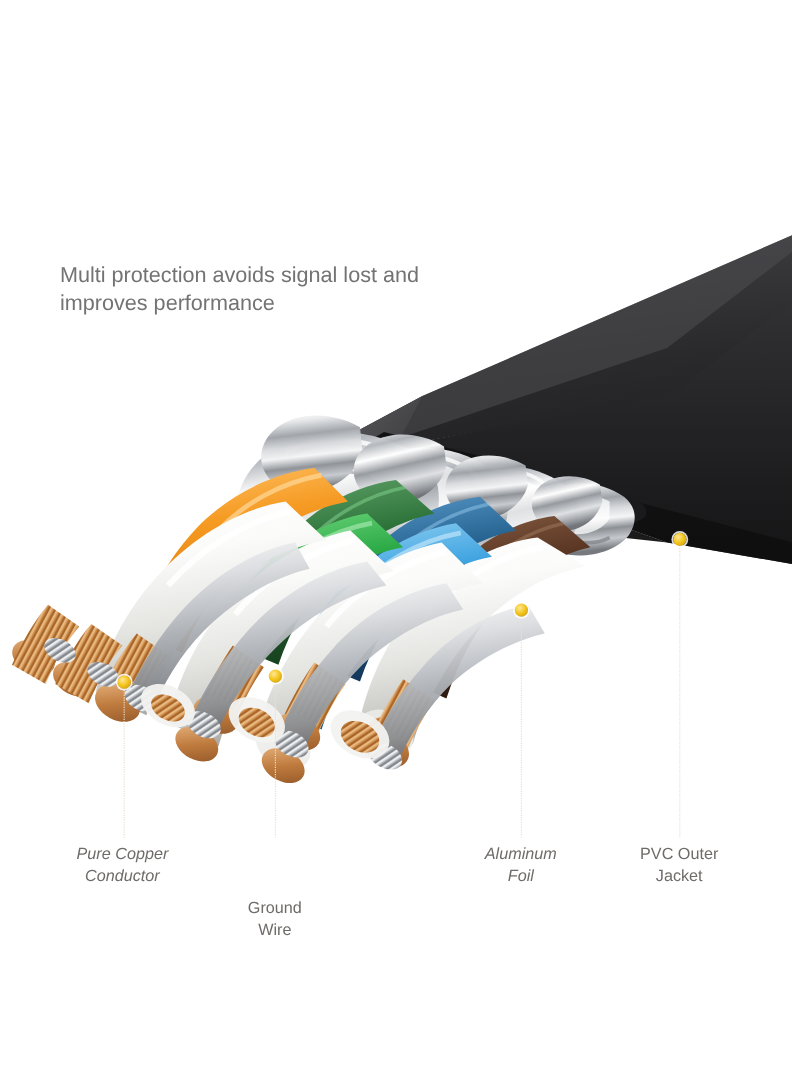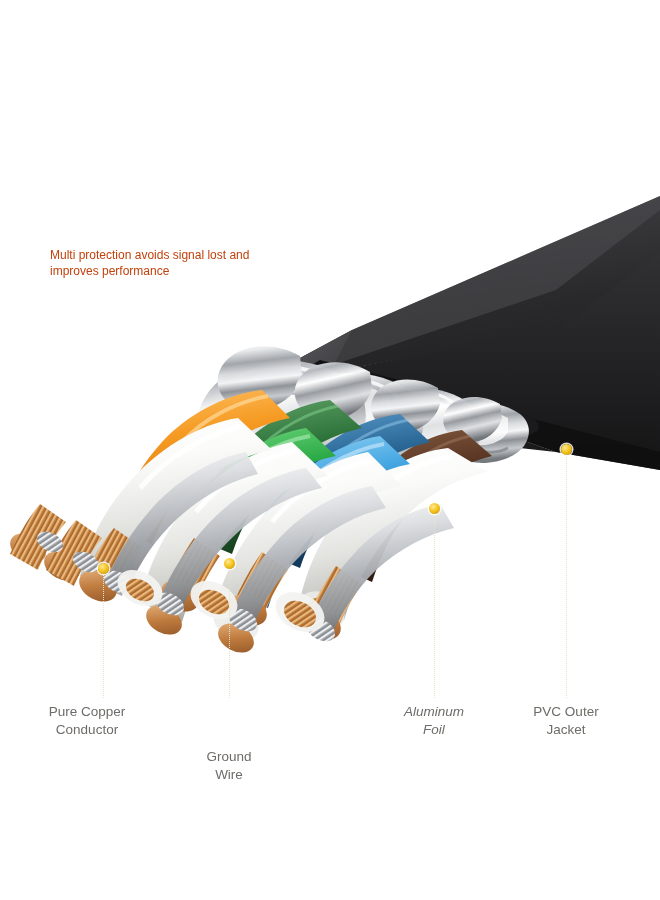--- a/index.html
+++ b/index.html
@@ -27,26 +27,26 @@
     font-size: 27.5px;
     line-height: 1.22;
     font-weight: bold;
     letter-spacing: -0.3px;
     color: #231f20;
     white-space: pre-line;
   }
   .subhead {
     position: absolute;
     left: 50px;
-    top: 248px;
+    top: 218px;
     width: 520px;
-    font-size: 12px;
+    font-size: 18px;
     line-height: 1.3;
     font-weight: normal;
-    color: #c2410c;
+    color: #737373;
     white-space: pre-line;
   }
 
   
   #art {
     position: absolute;
     left: 0;
     top: 0;
     width: 660px;
     height: 900px;
@@ -391,21 +391,21 @@
         <ellipse cx="140" cy="588" rx="24" ry="16" transform="rotate(28 140 588)" fill="#f2f2f0" opacity="0.95"></ellipse>
         <ellipse cx="140" cy="590" rx="15" ry="10" transform="rotate(28 140 590)" fill="url(#pStrand)"></ellipse>
       </g>
 
     </g>
   </svg>
 
   <div id="callouts">
       <div class="callout-line" style="left: 103px; top: 573px; height: 125px;"></div>
       <div class="callout-dot" style="left: 103px; top: 568px; background: radial-gradient(circle at 38% 33%, rgb(255, 232, 148) 0%, rgb(243, 195, 25) 48%, rgb(192, 146, 19) 100%);"></div>
-      <div class="callout-label" style="left: 87px; top: 703px;">Pure Copper
+      <div class="callout-label" style="left: 102px; top: 703px; font-style: italic;">Pure Copper
 Conductor</div>
       <div class="callout-line" style="left: 229px; top: 568px; height: 130px;"></div>
       <div class="callout-dot" style="left: 229px; top: 563px; background: radial-gradient(circle at 38% 33%, rgb(255, 232, 148) 0%, rgb(243, 195, 25) 48%, rgb(192, 146, 19) 100%);"></div>
       <div class="callout-label" style="left: 229px; top: 703px; margin-top: 45px;">Ground
 Wire</div>
       <div class="callout-line" style="left: 434px; top: 513px; height: 185px;"></div>
       <div class="callout-dot" style="left: 434px; top: 508px; background: radial-gradient(circle at 38% 33%, rgb(255, 232, 148) 0%, rgb(243, 195, 25) 48%, rgb(192, 146, 19) 100%);"></div>
       <div class="callout-label" style="left: 434px; top: 703px; font-style: italic;">Aluminum
 Foil</div>
       <div class="callout-line" style="left: 566px; top: 454px; height: 244px;"></div>

